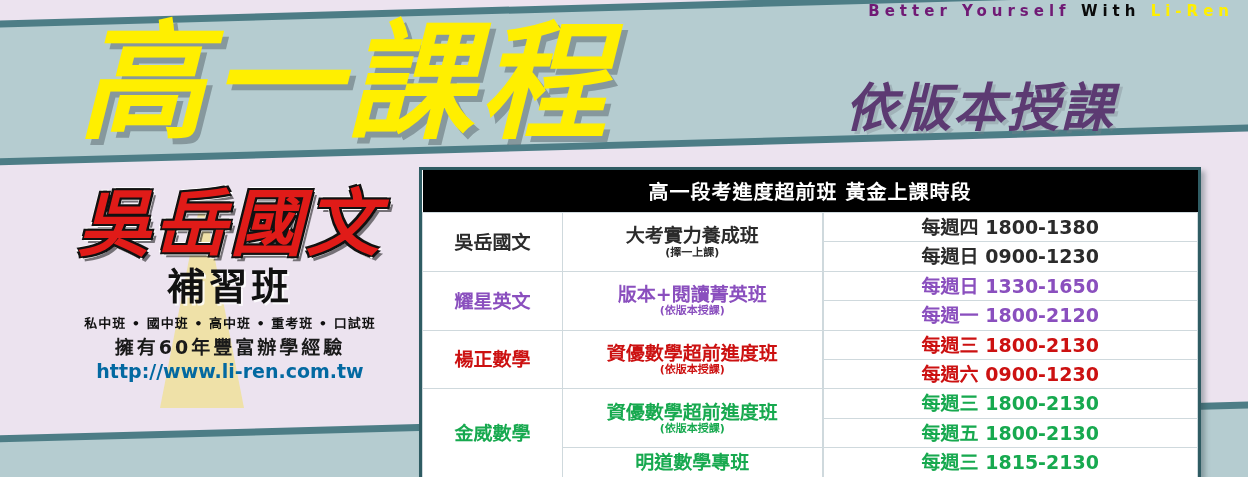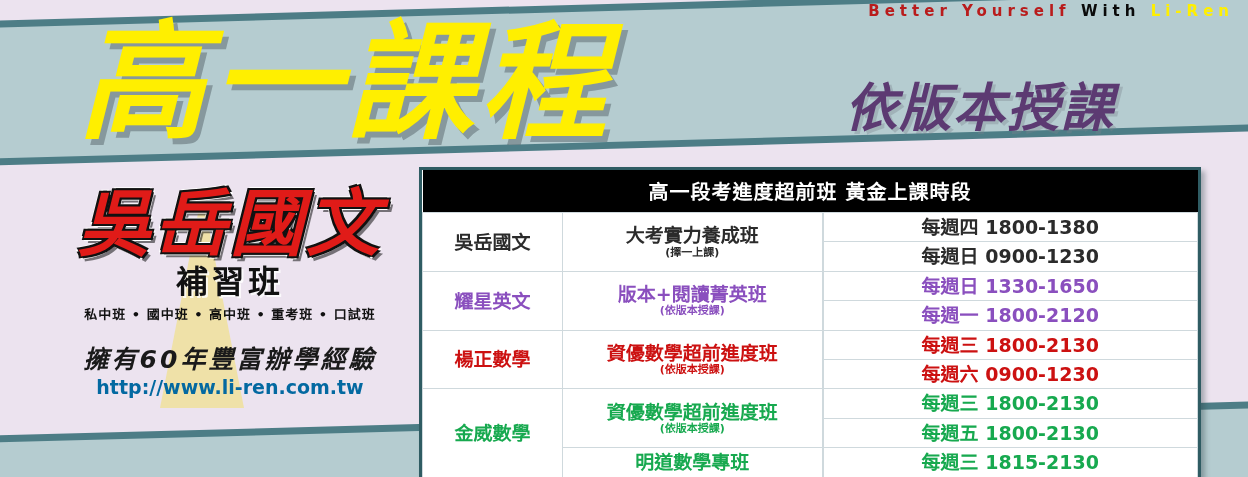--- a/index.html
+++ b/index.html
@@ -41,21 +41,21 @@
     top:444px;height:90px;background:#b5ccd0;
     transform:rotate(-1.55deg);transform-origin:left center;
   }
 
   
   .tagline{
     position:absolute;top:2px;right:14px;z-index:14;
     font-size:15px;font-weight:bold;letter-spacing:5px;
     white-space:nowrap;
   }
-  .tg-red{color:#b91c1c;}
+  .tg-red{color:#701a75;}
   .tg-black{color:#0a0a0a;}
   .tg-yellow{color:#ffef00;}
 
   
   .main-title{
     position:absolute;left:78px;top:18px;z-index:12;
     font-family:"DejaVu Serif","Liberation Serif",serif;
     font-size:128px;line-height:1.0;font-weight:bold;font-style:italic;
     color:#ffef00;letter-spacing:6px;white-space:nowrap;
     text-shadow:5px 6px 0 rgba(95,110,115,.55);
@@ -79,31 +79,31 @@
     font-family:"DejaVu Serif","Liberation Serif",serif;
     font-size:73px;font-weight:bold;font-style:italic;color:#e01b18;
     letter-spacing:3px;line-height:1.05;white-space:nowrap;
     text-shadow:
       -2px -2px 0 #111, 2px -2px 0 #111, -2px 2px 0 #111, 2px 2px 0 #111,
       -3px 0 0 #fff, 3px 0 0 #fff, 0 -3px 0 #fff, 0 3px 0 #fff,
       4px 5px 0 rgba(20,20,20,.55);
   }
   .logo-sub{
     font-family:"DejaVu Serif","Liberation Serif",serif;
-    font-size:32px;font-weight:bold;color:#111;letter-spacing:4px;
+    font-size:38px;font-weight:bold;color:#111;letter-spacing:4px;
     margin-top:-6px;
     text-shadow:2px 2px 0 rgba(255,255,255,.8);
   }
   .logo-classes{
     font-size:13px;font-weight:bold;color:#111;letter-spacing:1px;
     margin-top:2px;white-space:nowrap;
   }
   .logo-exp{
-    font-size:25px;font-weight:bold;color:#1a1a1a;letter-spacing:3px;
-    margin-top:16px;white-space:nowrap;font-style:italic;
+    font-size:19px;font-weight:bold;color:#1a1a1a;letter-spacing:3px;
+    white-space:nowrap;
   }
   .logo-url{
     font-size:19px;font-weight:bold;color:#0369a1;letter-spacing:0px;
     margin-top:1px;white-space:nowrap;
   }
 
   
   .sched{
     position:absolute;left:419px;top:167px;width:776px;z-index:15;
     border:3px solid #2f5c63;background:#fff;

